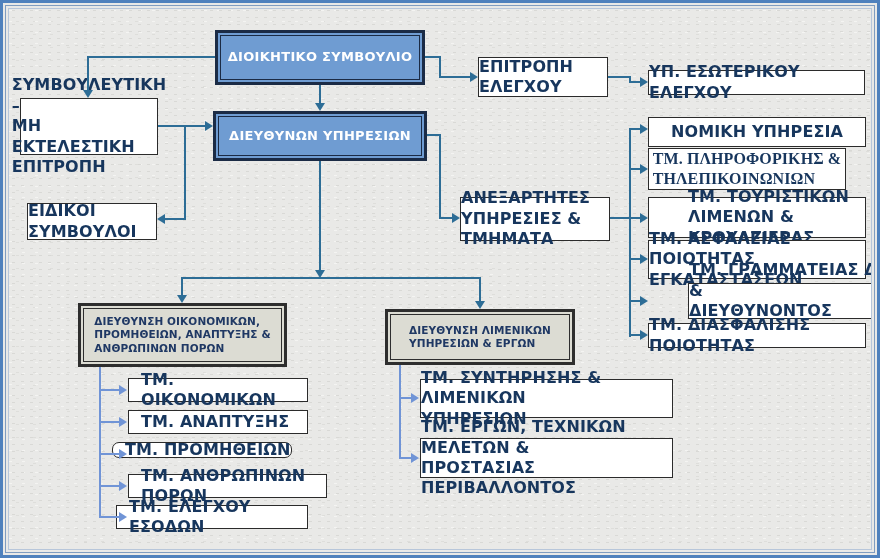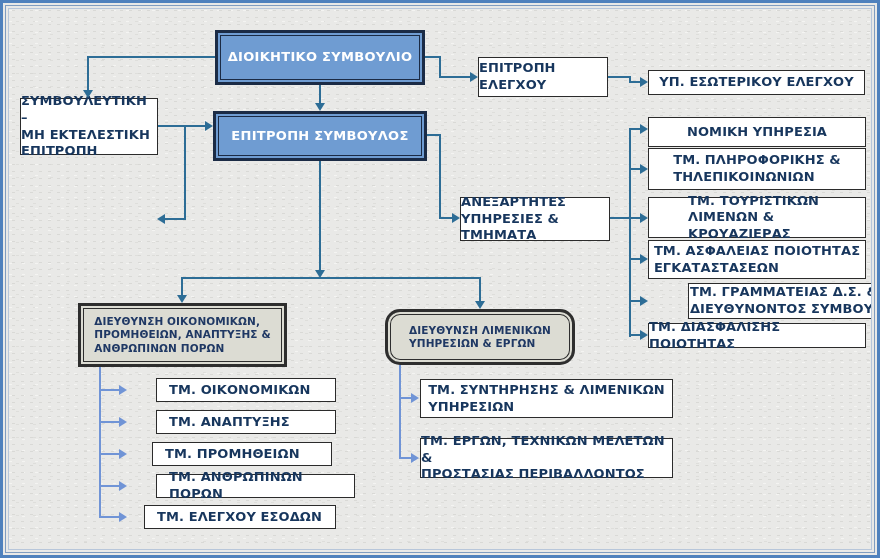--- a/index.html
+++ b/index.html
@@ -17,72 +17,73 @@
     background-size:9px 7px,13px 11px,17px 13px;
     background-position:0 0,4px 5px,9px 2px;
   }
   #frame{position:absolute;inset:0;box-sizing:border-box;
     border:3px solid var(--frame-blue);
     box-shadow:inset 0 0 0 2px var(--background), inset 0 0 0 3px #7f9cc0,
                inset 0 0 0 5px var(--background), inset 0 0 0 6px #b7c6da;
     pointer-events:none;}
   .box{position:absolute;box-sizing:border-box;display:flex;align-items:center;justify-content:center;
     font-weight:700;white-space:pre-line;line-height:1.28;letter-spacing:.1px;}
-  .white{background:#fff;border:1.5px solid #2b2b2b;color:var(--white-node-text);font-size:13px;}
+  .white{background:#fff;border:1.5px solid #2b2b2b;color:var(--white-node-text);font-size:16px;}
   .blue{background:var(--node-blue-fill);border:3px solid var(--node-blue-border);
     box-shadow:inset 0 0 0 2px var(--node-blue-fill), inset 0 0 0 3px var(--node-blue-border);
     color:#fff;font-size:13px;letter-spacing:.3px;}
   .division{background:var(--division-fill);border:3px solid #2e2e2e;
     box-shadow:inset 0 0 0 2px var(--division-fill), inset 0 0 0 3px #2e2e2e;
     color:var(--division-text);font-size:10.5px;}
-  .leftalign{justify-content:flex-start;text-align:left;padding-left:12px;margin-left:28px;}
+  .leftalign{justify-content:flex-start;text-align:left;padding-left:12px;}
   .hl,.vl{position:absolute;background:var(--connector-dark);}
   .hl{height:2px;} .vl{width:2px;}
   .lt{background:var(--connector-light);}
   .ar,.al,.ad{position:absolute;width:0;height:0;}
   .ar{border-top:5px solid transparent;border-bottom:5px solid transparent;border-left:8px solid var(--connector-dark);}
   .al{border-top:5px solid transparent;border-bottom:5px solid transparent;border-right:8px solid var(--connector-dark);}
   .ad{border-left:5px solid transparent;border-right:5px solid transparent;border-top:8px solid var(--connector-dark);}
   .ar.lt{background:none;border-left-color:var(--connector-light);}
 </style>
 </head>
 <body>
 
 <div id="canvas">
 
   <div class="box blue" style="left:215px;top:30px;width:210px;height:55px;">ΔΙΟΙΚΗΤΙΚΟ ΣΥΜΒΟΥΛΙΟ</div>
-  <div class="box blue" style="left:213px;top:111px;width:214px;height:50px;">ΕΠΙΤΡΟΠΗ ΣΥΜΒΟΥΛΟΣ</div>
+  <div class="box blue" style="left:213px;top:111px;width:214px;height:50px;">ΔΙΕΥΘΥΝΩΝ ΥΠΗΡΕΣΙΩΝ</div>
   <div class="box white" style="left:20px;top:98px;width:138px;height:57px;">ΣΥΜΒΟΥΛΕΥΤΙΚΗ –
 ΜΗ ΕΚΤΕΛΕΣΤΙΚΗ
 ΕΠΙΤΡΟΠΗ</div>
+  <div class="box white" style="left:27px;top:203px;width:130px;height:37px;">ΕΙΔΙΚΟΙ ΣΥΜΒΟΥΛΟΙ</div>
   <div class="box white" style="left:478px;top:57px;width:130px;height:40px;">ΕΠΙΤΡΟΠΗ ΕΛΕΓΧΟΥ</div>
   <div class="box white" style="left:648px;top:70px;width:217px;height:25px;">ΥΠ. ΕΣΩΤΕΡΙΚΟΥ ΕΛΕΓΧΟΥ</div>
   <div class="box white" style="left:460px;top:197px;width:150px;height:44px;">ΑΝΕΞΑΡΤΗΤΕΣ
 ΥΠΗΡΕΣΙΕΣ &amp; ΤΜΗΜΑΤΑ</div>
 
   <div class="box white" style="left:648px;top:117px;width:218px;height:30px;">ΝΟΜΙΚΗ ΥΠΗΡΕΣΙΑ</div>
-  <div class="box white" style="left:648px;top:148px;width:218px;height:42px;">ΤΜ. ΠΛΗΡΟΦΟΡΙΚΗΣ &amp;
+  <div class="box white" style="left:648px;top:148px;width:198px;height:42px;font-family:Liberation Serif, serif;">ΤΜ. ΠΛΗΡΟΦΟΡΙΚΗΣ &amp;
 ΤΗΛΕΠΙΚΟΙΝΩΝΙΩΝ</div>
   <div class="box white" style="left:648px;top:197px;width:218px;height:41px;padding-left:39px;">ΤΜ. ΤΟΥΡΙΣΤΙΚΩΝ ΛΙΜΕΝΩΝ &amp;
 ΚΡΟΥΑΖΙΕΡΑΣ</div>
   <div class="box white" style="left:648px;top:240px;width:218px;height:39px;">ΤΜ. ΑΣΦΑΛΕΙΑΣ ΠΟΙΟΤΗΤΑΣ
 ΕΓΚΑΤΑΣΤΑΣΕΩΝ</div>
   <div class="box white" style="left:688px;top:283px;width:218px;height:36px;">ΤΜ. ΓΡΑΜΜΑΤΕΙΑΣ Δ.Σ. &amp;
 ΔΙΕΥΘΥΝΟΝΤΟΣ ΣΥΜΒΟΥΛΟΥ</div>
   <div class="box white" style="left:648px;top:323px;width:218px;height:25px;">ΤΜ. ΔΙΑΣΦΑΛΙΣΗΣ ΠΟΙΟΤΗΤΑΣ</div>
 
   <div class="box division" style="left:78px;top:303px;width:209px;height:64px;">ΔΙΕΥΘΥΝΣΗ ΟΙΚΟΝΟΜΙΚΩΝ,
 ΠΡΟΜΗΘΕΙΩΝ, ΑΝΑΠΤΥΞΗΣ &amp;
 ΑΝΘΡΩΠΙΝΩΝ ΠΟΡΩΝ</div>
-  <div class="box division" style="left:385px;top:309px;width:190px;height:56px;border-radius:15px;">ΔΙΕΥΘΥΝΣΗ ΛΙΜΕΝΙΚΩΝ
+  <div class="box division" style="left:385px;top:309px;width:190px;height:56px;">ΔΙΕΥΘΥΝΣΗ ΛΙΜΕΝΙΚΩΝ
 ΥΠΗΡΕΣΙΩΝ &amp; ΕΡΓΩΝ</div>
 
   <div class="box white leftalign" style="left:128px;top:378px;width:180px;height:24px;">ΤΜ. ΟΙΚΟΝΟΜΙΚΩΝ</div>
   <div class="box white leftalign" style="left:128px;top:410px;width:180px;height:24px;">ΤΜ. ΑΝΑΠΤΥΞΗΣ</div>
-  <div class="box white leftalign" style="left:124px;top:442px;width:180px;height:24px;">ΤΜ. ΠΡΟΜΗΘΕΙΩΝ</div>
+  <div class="box white leftalign" style="left:112px;top:442px;width:180px;height:16px;border-radius:7px;">ΤΜ. ΠΡΟΜΗΘΕΙΩΝ</div>
   <div class="box white leftalign" style="left:128px;top:474px;width:199px;height:24px;">ΤΜ. ΑΝΘΡΩΠΙΝΩΝ ΠΟΡΩΝ</div>
   <div class="box white leftalign" style="left:116px;top:505px;width:192px;height:24px;">ΤΜ. ΕΛΕΓΧΟΥ ΕΣΟΔΩΝ</div>
 
   <div class="box white" style="left:420px;top:379px;width:253px;height:39px;">ΤΜ. ΣΥΝΤΗΡΗΣΗΣ &amp; ΛΙΜΕΝΙΚΩΝ
 ΥΠΗΡΕΣΙΩΝ</div>
   <div class="box white" style="left:420px;top:438px;width:253px;height:40px;">ΤΜ. ΕΡΓΩΝ, ΤΕΧΝΙΚΩΝ ΜΕΛΕΤΩΝ &amp;
 ΠΡΟΣΤΑΣΙΑΣ ΠΕΡΙΒΑΛΛΟΝΤΟΣ</div>
 
   <div class="hl" style="left:88px;top:56px;width:127px;"></div>
   <div class="vl" style="left:87px;top:56px;height:34px;"></div>

